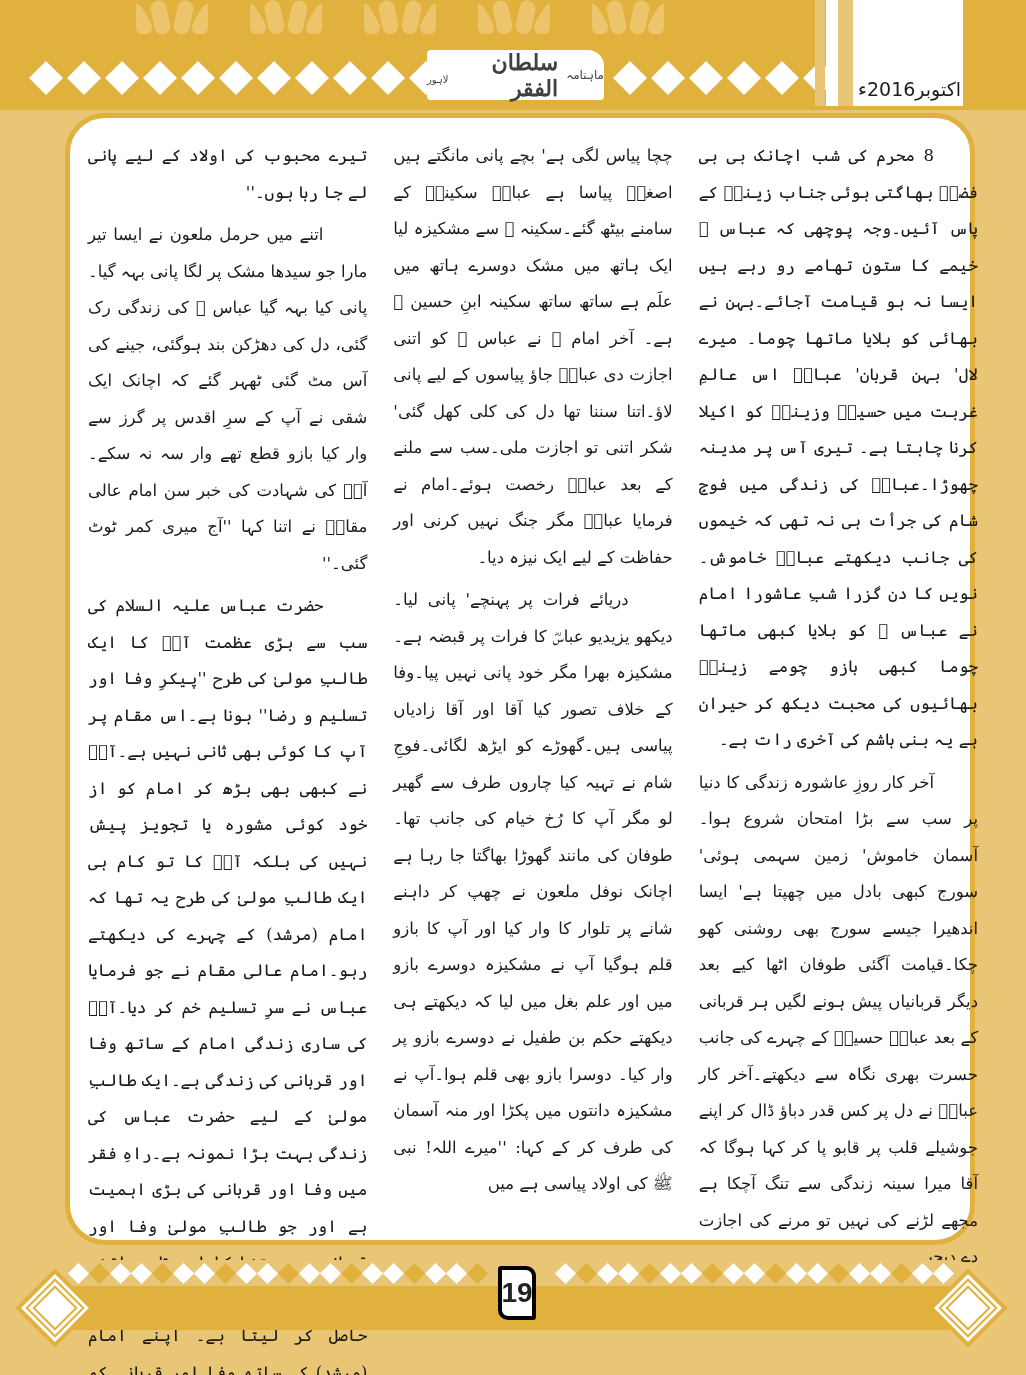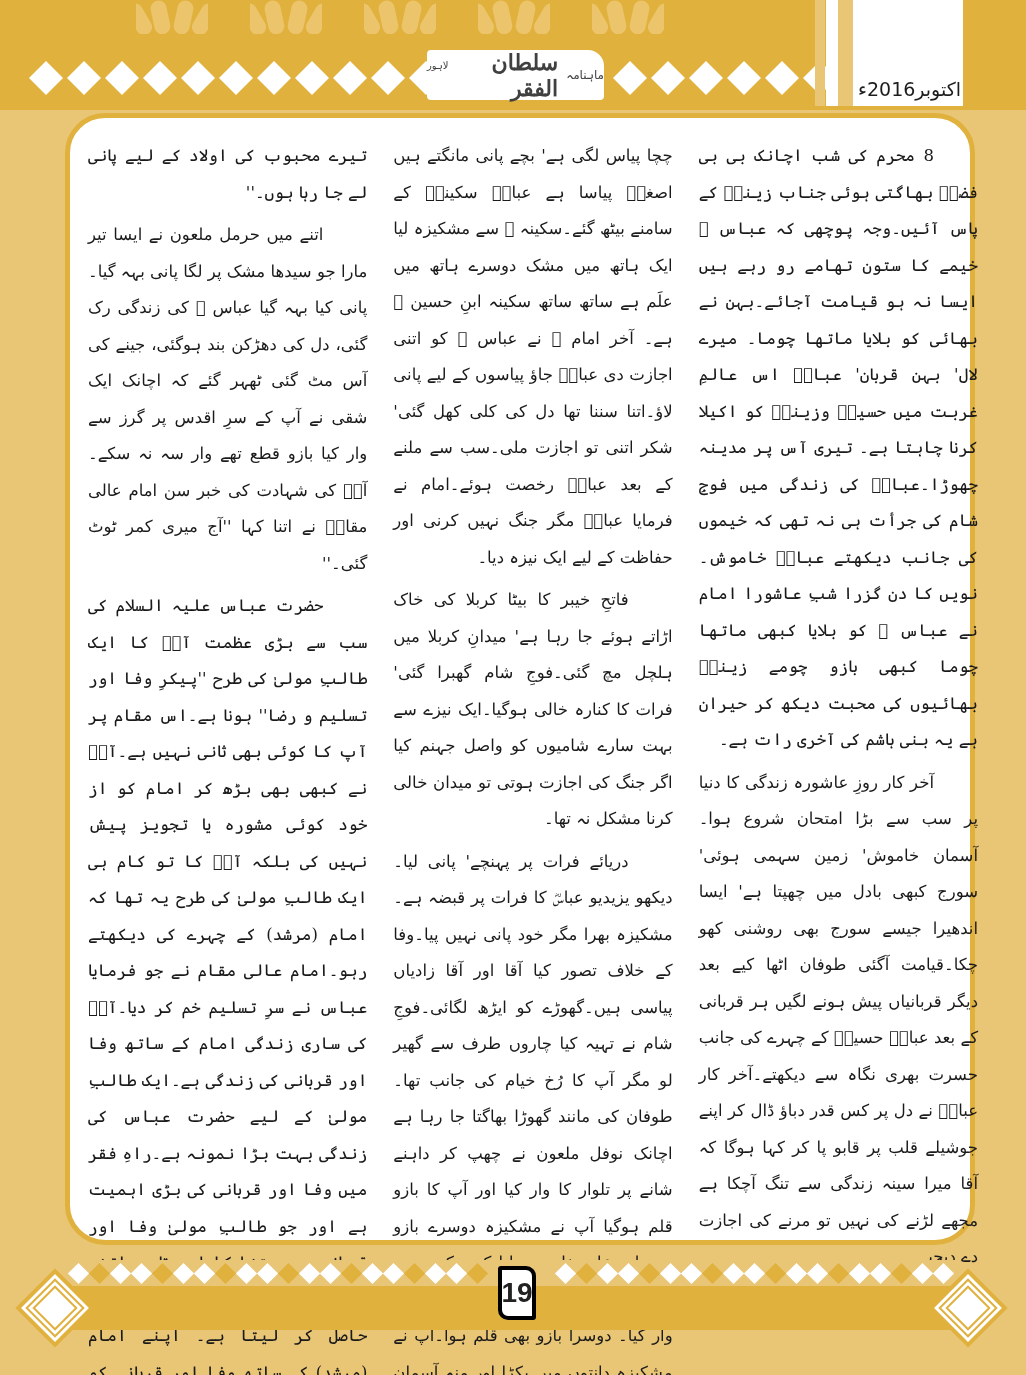--- a/index.html
+++ b/index.html
@@ -23,21 +23,21 @@
     .date-stripe3 { position: absolute; left: 838px; top: 0; width: 15px; height: 106px; background: #e9c576; }
     .date-text { position: absolute; left: 853px; top: 78px; width: 108px; font-family: "DejaVu Sans", sans-serif; font-size: 19px; color: #1d1d1d; direction: rtl; }
 
     .diamond-row { position: absolute; top: 60px; height: 38px; display: flex; gap: 2px; }
     .diamond { width: 36px; height: 36px; position: relative; }
     .diamond::before { content: ""; position: absolute; left: 6px; top: 6px; width: 24px; height: 24px; background: #fff; transform: rotate(45deg); }
 
     .masthead { position: absolute; left: 427px; top: 50px; width: 177px; height: 50px; background: #fff; border-radius: 4px 16px 4px 4px; display: flex; align-items: center; justify-content: center; gap: 8px; direction: rtl; }
     .masthead .mt-main { font-family: "DejaVu Serif", serif; font-size: 22px; font-weight: bold; color: #404040; }
     .masthead .mt-pre { font-size: 12px; color: #444; }
-    .masthead .mt-suf { font-size: 10px; color: #444; align-self: flex-start; margin-top: 10px; }
+    .masthead .mt-suf { font-size: 10px; color: #444; align-self: flex-start; margin-top: 24px; }
 
     .page-frame { position: absolute; left: 65px; top: 113px; width: 910px; height: 1132px; background: #fff; border: 5px solid #e1b13d; border-radius: 40px; box-sizing: border-box; }
 
     .columns { position: absolute; left: 88px; top: 138px; width: 890px; height: 1100px; display: flex; flex-direction: row-reverse; gap: 26px; }
     .col { width: 280px; direction: rtl; text-align: justify; font-family: "DejaVu Serif", serif; font-size: 16.5px; line-height: 36.5px; color: #1a1a1a; }
     .col p { margin: 0 0 6px 0; }
     .col p.indent { text-indent: 44px; }
 
     .footer-strip { position: absolute; left: 70px; top: 1260px; width: 890px; height: 34px; background: #e9c576; }
     .footer-band { position: absolute; left: 70px; top: 1286px; width: 890px; height: 44px; background: #e1b13d; }
@@ -129,21 +129,20 @@
 
 <div class="page-frame"></div>
 
 <div class="columns">
   <div class="col">
       <p class="indent">8 محرم کی شب اچانک بی بی فضہؓ بھاگتی ہوئی جناب زینبؓ کے پاس آئیں۔وجہ پوچھی کہ عباس ؓ خیمے کا ستون تھامے رو رہے ہیں ایسا نہ ہو قیامت آجائے۔بہن نے بھائی کو بلایا ماتھا چوما۔ میرے لال' بہن قربان' عباسؓ اس عالمِ غربت میں حسینؓ وزینبؓ کو اکیلا کرنا چاہتا ہے۔ تیری آس پر مدینہ چھوڑا۔عباسؓ کی زندگی میں فوجِ شام کی جرأت ہی نہ تھی کہ خیموں کی جانب دیکھتے عباسؓ خاموش۔نویں کا دن گزرا شبِ عاشورا امام نے عباس ؓ کو بلایا کبھی ماتھا چوما کبھی بازو چومے زینبؓ بھائیوں کی محبت دیکھ کر حیران ہے یہ بنی ہاشم کی آخری رات ہے۔</p>
       <p class="indent">آخر کار روزِ عاشورہ زندگی کا دنیا پر سب سے بڑا امتحان شروع ہوا۔آسمان خاموش' زمین سہمی ہوئی' سورج کبھی بادل میں چھپتا ہے' ایسا اندھیرا جیسے سورج بھی روشنی کھو چکا۔قیامت آگئی طوفان اٹھا کیے بعد دیگر قربانیاں پیش ہونے لگیں ہر قربانی کے بعد عباسؓ حسینؓ کے چہرے کی جانب حسرت بھری نگاہ سے دیکھتے۔آخر کار عباسؓ نے دل پر کس قدر دباؤ ڈال کر اپنے جوشیلے قلب پر قابو پا کر کہا ہوگا کہ آقا میرا سینہ زندگی سے تنگ آچکا ہے مجھے لڑنے کی نہیں تو مرنے کی اجازت دے دیجیے۔</p>
     </div>
   <div class="col">
       <p>چچا پیاس لگی ہے' بچے پانی مانگتے ہیں اصغرؓ پیاسا ہے عباسؓ سکینہؓ کے سامنے بیٹھ گئے۔سکینہ ؓ سے مشکیزہ لیا ایک ہاتھ میں مشک دوسرے ہاتھ میں علَم ہے ساتھ ساتھ سکینہ ابنِ حسین ؓ ہے۔ آخر امام ؓ نے عباس ؓ کو اتنی اجازت دی عباسؓ جاؤ پیاسوں کے لیے پانی لاؤ۔اتنا سننا تھا دل کی کلی کھل گئی' شکر اتنی تو اجازت ملی۔سب سے ملنے کے بعد عباسؓ رخصت ہوئے۔امام نے فرمایا عباسؓ مگر جنگ نہیں کرنی اور حفاظت کے لیے ایک نیزہ دیا۔</p>
-      <p class="indent">فاتحِ خیبر کا بیٹا کربلا کی خاک اڑاتے ہوئے جا رہا ہے' میدانِ کربلا میں ہلچل مچ گئی۔فوجِ شام گھبرا گئی' فرات کا کنارہ خالی ہوگیا۔ایک نیزے سے بہت سارے شامیوں کو واصل جہنم کیا اگر جنگ کی اجازت ہوتی تو میدان خالی کرنا مشکل نہ تھا۔</p>
       <p class="indent">دریائے فرات پر پہنچے' پانی لیا۔دیکھو یزیدیو عباسؓ کا فرات پر قبضہ ہے۔مشکیزہ بھرا مگر خود پانی نہیں پیا۔وفا کے خلاف تصور کیا آقا اور آقا زادیاں پیاسی ہیں۔گھوڑے کو ایڑھ لگائی۔فوجِ شام نے تہیہ کیا چاروں طرف سے گھیر لو مگر آپ کا رُخ خیام کی جانب تھا۔طوفان کی مانند گھوڑا بھاگتا جا رہا ہے اچانک نوفل ملعون نے چھپ کر داہنے شانے پر تلوار کا وار کیا اور آپ کا بازو قلم ہوگیا آپ نے مشکیزہ دوسرے بازو میں اور علم بغل میں لیا کہ دیکھتے ہی دیکھتے حکم بن طفیل نے دوسرے بازو پر وار کیا۔ دوسرا بازو بھی قلم ہوا۔آپ نے مشکیزہ دانتوں میں پکڑا اور منہ آسمان کی طرف کر کے کہا: ''میرے اللہ! نبی ﷺ کی اولاد پیاسی ہے میں</p>
     </div>
   <div class="col">
       <p>تیرے محبوب کی اولاد کے لیے پانی لے جا رہا ہوں۔''</p>
       <p class="indent">اتنے میں حرمل ملعون نے ایسا تیر مارا جو سیدھا مشک پر لگا پانی بہہ گیا۔پانی کیا بہہ گیا عباس ؓ کی زندگی رک گئی، دل کی دھڑکن بند ہوگئی، جینے کی آس مٹ گئی ٹھہر گئے کہ اچانک ایک شقی نے آپ کے سرِ اقدس پر گرز سے وار کیا بازو قطع تھے وار سہ نہ سکے۔آپؓ کی شہادت کی خبر سن امام عالی مقامؓ نے اتنا کہا ''آج میری کمر ٹوٹ گئی۔''</p>
       <p class="indent">حضرت عباس علیہ السلام کی سب سے بڑی عظمت آپؓ کا ایک طالبِ مولیٰ کی طرح ''پیکرِ وفا اور تسلیم و رضا'' ہونا ہے۔اس مقام پر آپ کا کوئی بھی ثانی نہیں ہے۔آپؓ نے کبھی بھی بڑھ کر امام کو از خود کوئی مشورہ یا تجویز پیش نہیں کی بلکہ آپؓ کا تو کام ہی ایک طالبِ مولیٰ کی طرح یہ تھا کہ امام (مرشد) کے چہرے کی دیکھتے رہو۔امام عالی مقام نے جو فرمایا عباس نے سرِ تسلیم خم کر دیا۔آپؓ کی ساری زندگی امام کے ساتھ وفا اور قربانی کی زندگی ہے۔ایک طالبِ مولیٰ کے لیے حضرت عباس کی زندگی بہت بڑا نمونہ ہے۔راہِ فقر میں وفا اور قربانی کی بڑی اہمیت ہے اور جو طالبِ مولیٰ وفا اور قربانی میں جتنا کامل ہوتا ہے اتنی ہی جلدی منزل پا کر حیاتِ جاودانی حاصل کر لیتا ہے۔ اپنے امام (مرشد) کے ساتھ وفا اور قربانی کو مثال حضرت عباس علیہ السلام خاتم کر گئے وہ دوبارہ قائم نہ ہو سکے گی کیونکہ اس واقعہ میں امام حسین ابنِ علیؓ اور طالب عباس ابنِ علی ہیں۔الفرض وفا کے پیکر عباس علیہ السلام طالبانِ مولیٰ کے لیے مشعلِ راہ ہیں۔</p>
     </div>
 </div>
 
 <div class="footer-strip"></div>

